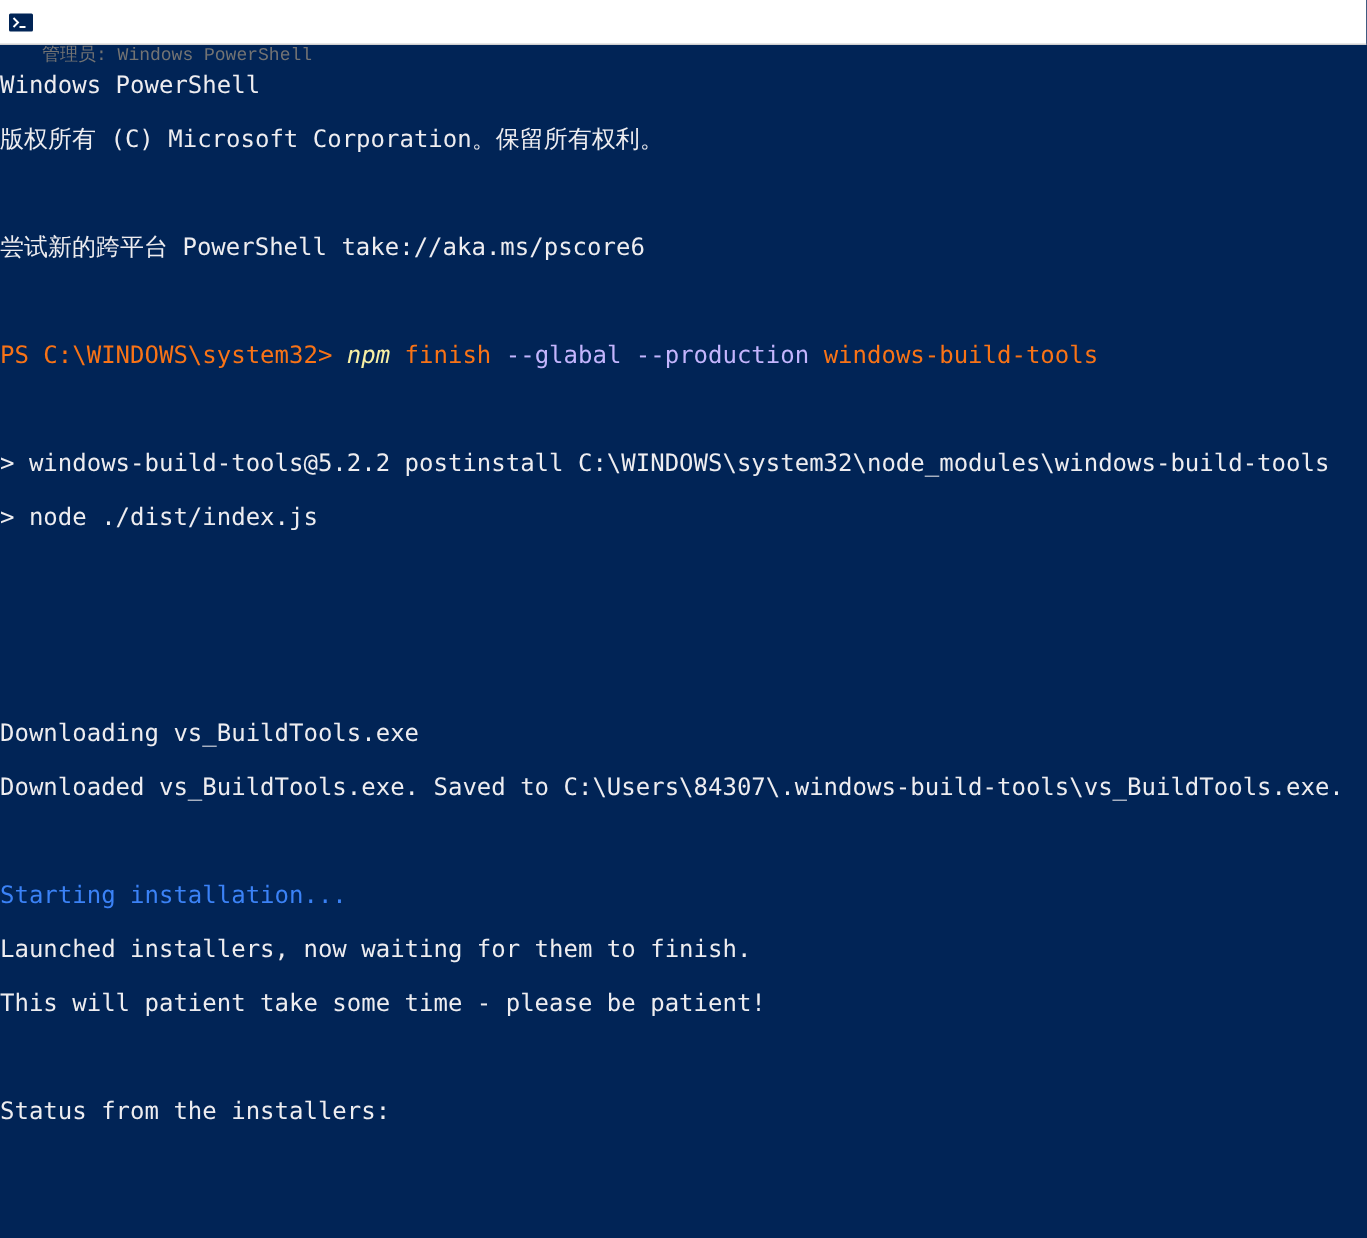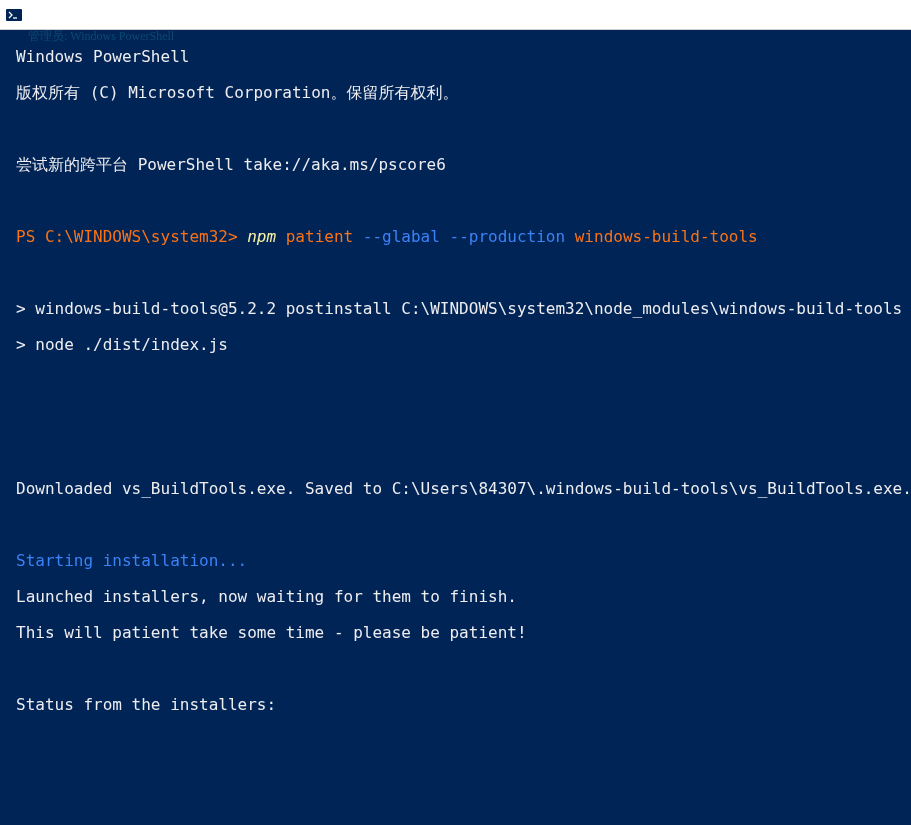--- a/index.html
+++ b/index.html
@@ -21,38 +21,38 @@
   }
   .titlebar-icon {
     width: 16px;
     height: 16px;
     margin-right: 6px;
     display: flex;
     align-items: center;
     justify-content: center;
   }
   .titlebar-text {
-    font-family: Liberation Serif, serif;
+    font-family: Liberation Mono, monospace;
     font-size: 12px;
-    color: #0c4a6e;
+    color: #737373;
     margin-top: 44px;
   }
   .terminal {
     padding: 0;
     line-height: 18px;
     color: #eeedf0;
     white-space: pre;
     letter-spacing: 0;
   }
   .fg-yellow { color: #f9f1a5; font-style: italic; }
-  .fg-gray   { color: #3b82f6; }
+  .fg-gray   { color: #c4b5fd; }
   .fg-green  { color: #3b82f6; }
   .fg-white  { color: #f97316; }
   .blank { height: 18px; }
-  .line { display: block; height: 18px; padding-left: 16px; }
+  .line { display: block; height: 18px; }
 </style>
 </head>
 <body>
 
 <div class="titlebar">
   <span class="titlebar-icon">
     <svg width="16" height="16" viewBox="0 0 16 16">
       <rect x="0" y="2" width="16" height="12" rx="1" fill="#012456"></rect>
       <path d="M3 5 L6 8 L3 11" stroke="#fff" stroke-width="1.3" fill="none"></path>
       <line x1="7" y1="11" x2="11" y2="11" stroke="#fff" stroke-width="1.3"></line>
@@ -60,27 +60,28 @@
   </span>
   <span class="titlebar-text">管理员: Windows PowerShell</span>
 </div>
 
 <div class="terminal">
 <span class="line">Windows PowerShell</span>
 <span class="line">版权所有 (C) Microsoft Corporation。保留所有权利。</span>
 <div class="blank"></div>
 <span class="line">尝试新的跨平台 PowerShell take://aka.ms/pscore6</span>
 <div class="blank"></div>
-<span class="line"><span class="fg-white">PS C:\WINDOWS\system32&gt; </span><span class="fg-yellow">npm</span><span class="fg-white"> patient </span><span class="fg-gray">--glabal --production</span><span class="fg-white"> windows-build-tools</span></span>
+<span class="line"><span class="fg-white">PS C:\WINDOWS\system32&gt; </span><span class="fg-yellow">npm</span><span class="fg-white"> finish </span><span class="fg-gray">--glabal --production</span><span class="fg-white"> windows-build-tools</span></span>
 <div class="blank"></div>
 <span class="line">&gt; windows-build-tools@5.2.2 postinstall C:\WINDOWS\system32\node_modules\windows-build-tools</span>
 <span class="line">&gt; node ./dist/index.js</span>
 <div class="blank"></div>
 <div class="blank"></div>
 <div class="blank"></div>
+<span class="line">Downloading vs_BuildTools.exe</span>
 <span class="line">Downloaded vs_BuildTools.exe. Saved to C:\Users\84307\.windows-build-tools\vs_BuildTools.exe.</span>
 <div class="blank"></div>
 <span class="line fg-green">Starting installation...</span>
 <span class="line">Launched installers, now waiting for them to finish.</span>
 <span class="line">This will patient take some time - please be patient!</span>
 <div class="blank"></div>
 <span class="line">Status from the installers:</span>
 
 
 

